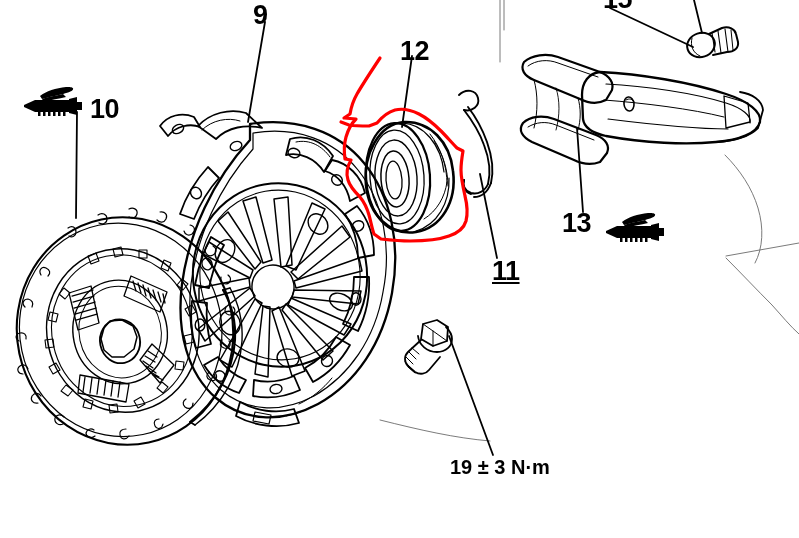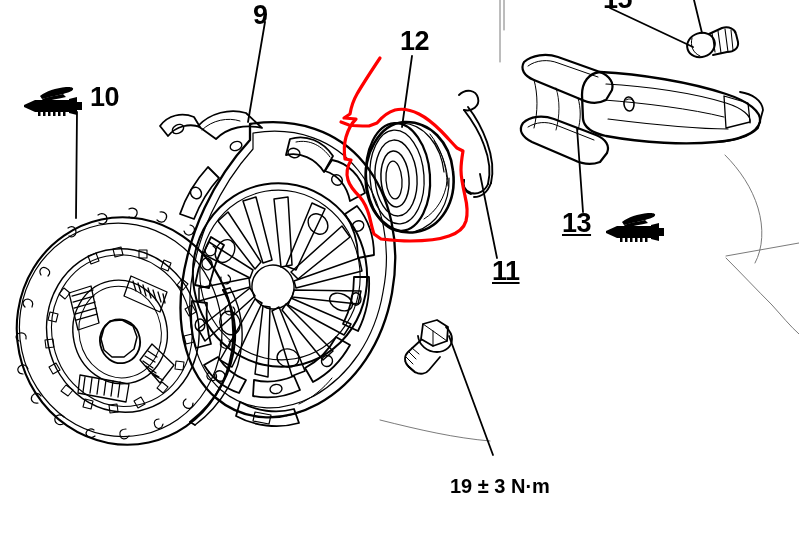--- a/index.html
+++ b/index.html
@@ -38,21 +38,20 @@
   }
   .torque-block {
     position: absolute;
     font-family: "Liberation Sans", sans-serif;
     font-weight: bold;
     font-size: 20px;
     color: #000000;
     line-height: 1.25;
     white-space: nowrap;
     user-select: none;
-    margin-top: 19px;
   }
   .grease-icon {
     position: absolute;
   }
 </style>
 </head>
 <body>
 
 <div id="page">
 
@@ -365,27 +364,27 @@
                C388,112 382,117 377,123
                L369,126
                C362,126 355,126 349,125
                L341,122" fill="none" stroke="#ff0000" stroke-width="3.2" stroke-linecap="round" stroke-linejoin="round"></path>
     </g>
 
   </svg>
 
   <div class="label-text callout-num" style="left:253px; top:2px;">9</div>
 
-  <div class="label-text callout-num" style="left:90px; top:84px;">10</div>
+  <div class="label-text callout-num" style="left:90px; top:96px;">10</div>
 
   <div class="label-text callout-num" style="left:492px; top:258px;text-decoration:underline;">11</div>
 
-  <div class="label-text callout-num" style="left:400px; top:28px;">12</div>
-
-  <div class="label-text callout-num" style="left:562px; top:210px;text-decoration:underline;">13</div>
+  <div class="label-text callout-num" style="left:400px; top:38px;">12</div>
+
+  <div class="label-text callout-num" style="left:562px; top:210px;">13</div>
 
   <div class="label-text callout-num" style="left:603px; top:-14px;">15</div>
 
   <div class="grease-icon" style="left:22px; top:86px;">
     <svg width="62" height="34" viewBox="0 0 62 34" xmlns="http://www.w3.org/2000/svg">
       <g fill="#000000">
         <path d="M18,10 C24,5 34,2 44,1 C49,0.6 52,1.5 51,3.5 C50,5.5 45,7 39,8.5
                  C32,10 25,11.5 20,13 Z"></path>
         <path d="M20,13 C26,11 34,9.5 41,8 L44,11 C37,12.5 29,14 22,16 Z"></path>
         <path d="M13,14 L47,14 L47,26 L13,26 Z"></path>

